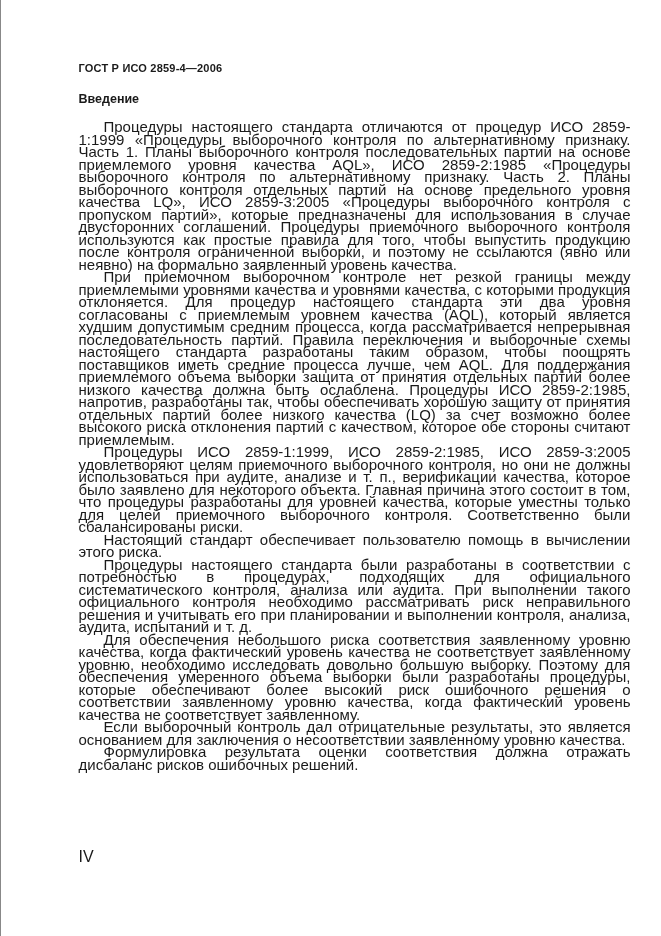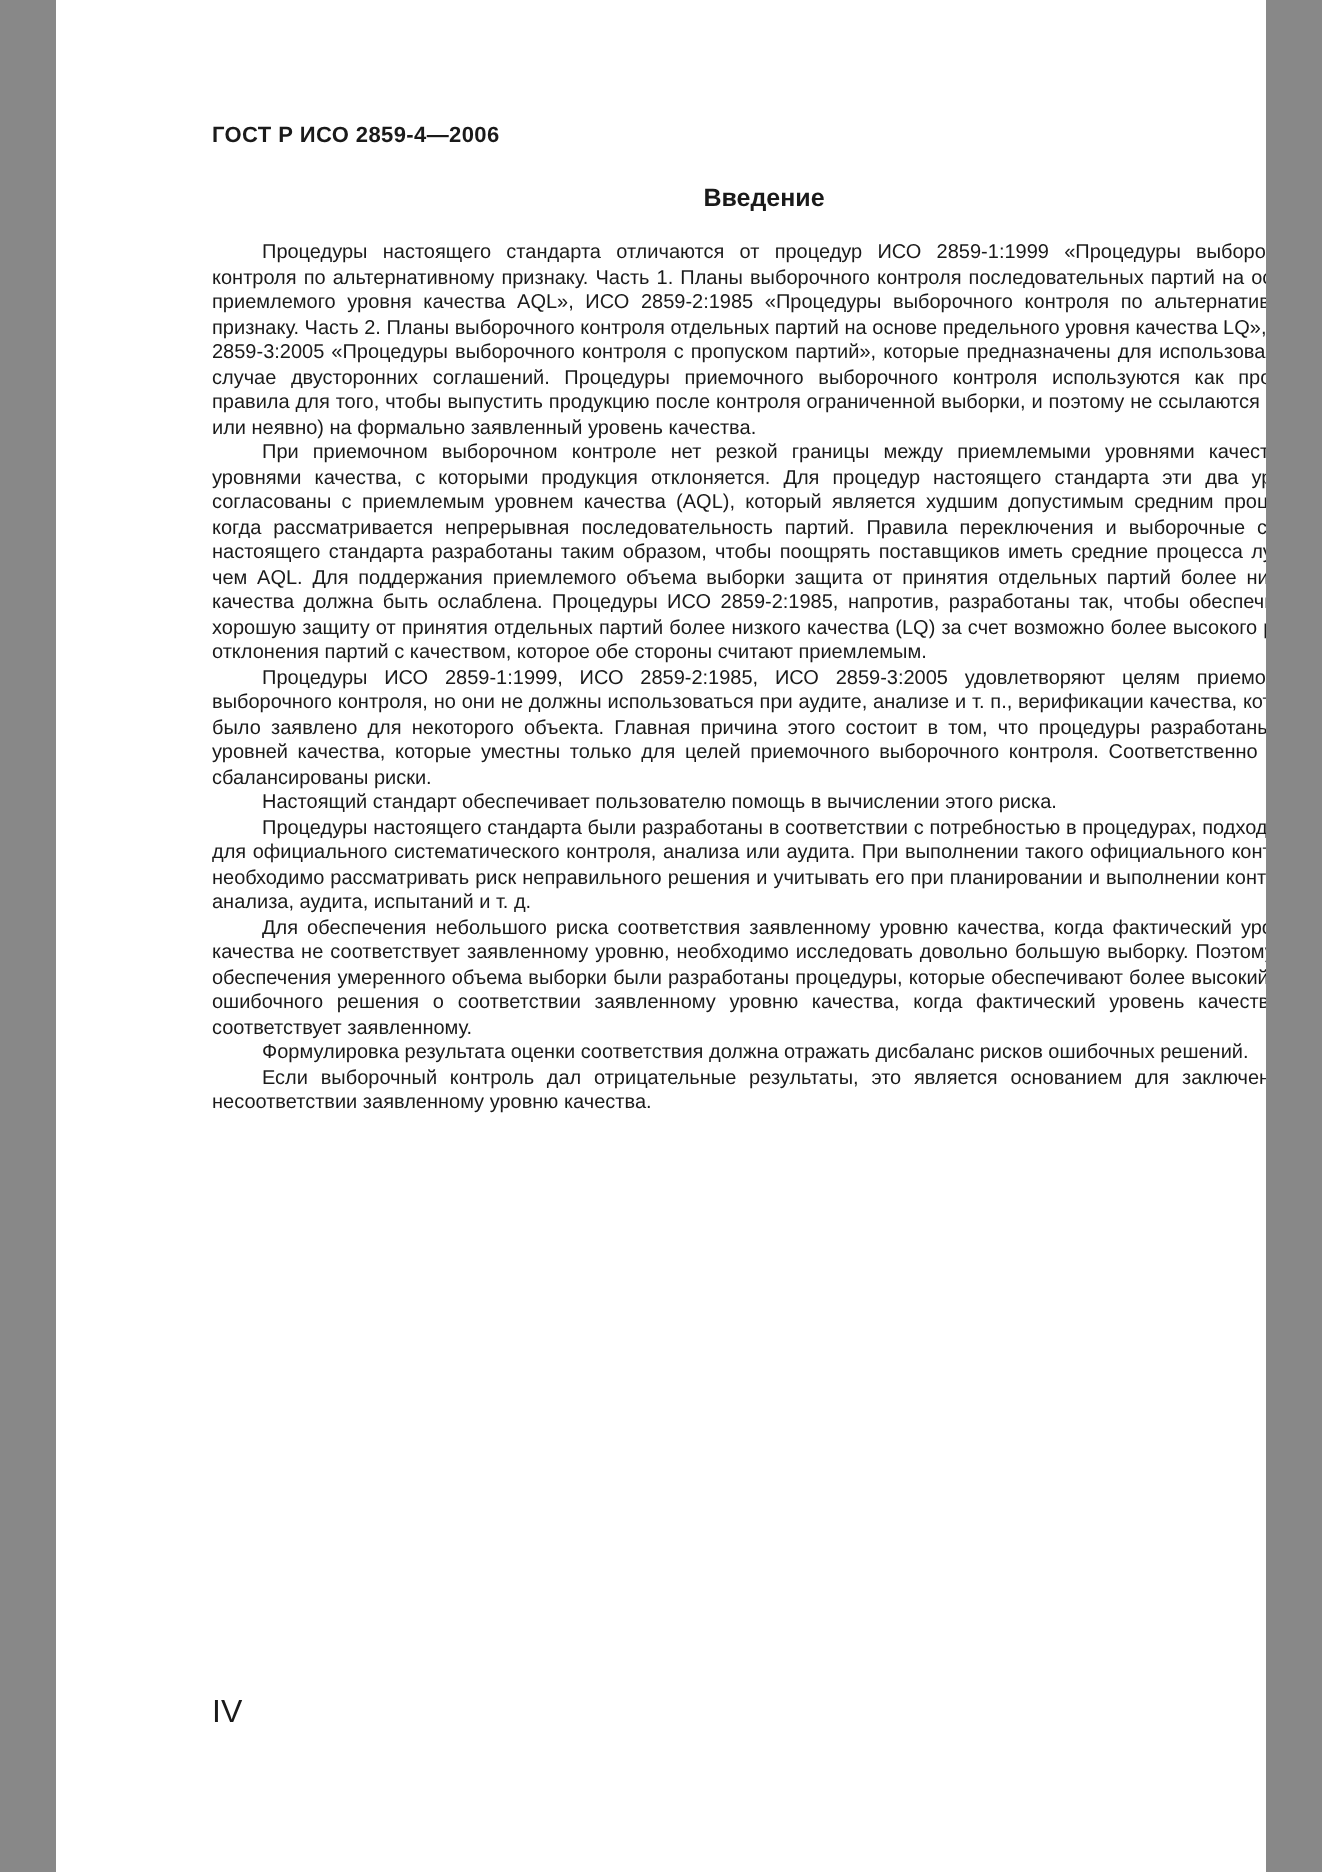--- a/index.html
+++ b/index.html
@@ -2,21 +2,21 @@
 <html><head>
 <meta charset="utf-8">
 <style>
   html, body {
     margin: 0;
     padding: 0;
     background: #888;
   }
   .page {
     position: relative;
-    width: 605px;
+    width: 660px;
     height: 936px;
     margin: 0 auto;
     background: #ffffff;
     color: #1a1a1a;
     font-family: "Liberation Sans", sans-serif;
     overflow: hidden;
     box-sizing: border-box;
   }
   .content {
     position: absolute;
@@ -25,27 +25,27 @@
     width: 552px;
   }
   .doc-header {
     font-size: 11px;
     font-weight: bold;
     letter-spacing: 0.2px;
     white-space: nowrap;
   }
   .doc-title {
     margin-top: 18px;
-    text-align: center;
+    text-align: left;
     font-size: 12.5px;
     font-weight: bold;
   }
   .body-text {
     margin-top: 15px;
-    font-size: 10px;
+    font-size: 15px;
     line-height: 12.5px;
     text-align: justify;
   }
   .body-text p {
     margin: 0;
     padding: 0;
     text-indent: 25px;
   }
   .page-number {
     position: absolute;
@@ -63,19 +63,19 @@
 
     <div class="doc-title">Введение</div>
 
     <div class="body-text">
       <p>Процедуры настоящего стандарта отличаются от процедур ИСО 2859-1:1999 «Процедуры выборочного контроля по альтернативному признаку. Часть 1. Планы выборочного контроля последовательных партий на основе приемлемого уровня качества AQL», ИСО 2859-2:1985 «Процедуры выборочного контроля по альтернативному признаку. Часть 2. Планы выборочного контроля отдельных партий на основе предельного уровня качества LQ», ИСО 2859-3:2005 «Процедуры выборочного контроля с пропуском партий», которые предназначены для использования в случае двусторонних соглашений. Процедуры приемочного выборочного контроля используются как простые правила для того, чтобы выпустить продукцию после контроля ограниченной выборки, и поэтому не ссылаются (явно или неявно) на формально заявленный уровень качества.</p>
       <p>При приемочном выборочном контроле нет резкой границы между приемлемыми уровнями качества и уровнями качества, с которыми продукция отклоняется. Для процедур настоящего стандарта эти два уровня согласованы с приемлемым уровнем качества (AQL), который является худшим допустимым средним процесса, когда рассматривается непрерывная последовательность партий. Правила переключения и выборочные схемы настоящего стандарта разработаны таким образом, чтобы поощрять поставщиков иметь средние процесса лучше, чем AQL. Для поддержания приемлемого объема выборки защита от принятия отдельных партий более низкого качества должна быть ослаблена. Процедуры ИСО 2859-2:1985,  напротив, разработаны так, чтобы обеспечивать хорошую защиту от принятия отдельных партий более низкого качества (LQ) за счет возможно более высокого риска отклонения партий с качеством, которое обе стороны считают приемлемым.</p>
       <p>Процедуры ИСО 2859-1:1999, ИСО 2859-2:1985, ИСО 2859-3:2005 удовлетворяют целям приемочного выборочного контроля, но они не должны использоваться при аудите, анализе и т. п., верификации качества, которое было заявлено для некоторого объекта. Главная причина этого состоит в том, что процедуры разработаны для уровней качества, которые уместны только для целей приемочного выборочного контроля. Соответственно были сбалансированы риски.</p>
       <p>Настоящий стандарт обеспечивает пользователю помощь в вычислении этого риска.</p>
       <p>Процедуры настоящего стандарта были разработаны в соответствии с потребностью в процедурах, подходящих для официального систематического контроля, анализа или аудита. При выполнении такого официального контроля необходимо рассматривать риск неправильного решения и учитывать его при планировании и выполнении контроля, анализа, аудита, испытаний и т. д.</p>
       <p>Для обеспечения небольшого риска соответствия заявленному уровню качества, когда фактический уровень качества не соответствует заявленному уровню, необходимо исследовать довольно большую выборку. Поэтому для обеспечения умеренного объема выборки были разработаны процедуры, которые обеспечивают более высокий риск ошибочного решения о соответствии заявленному уровню качества, когда фактический уровень качества не соответствует заявленному.</p>
+      <p>Если выборочный контроль дал отрицательные результаты, это является основанием для заключения о несоответствии заявленному уровню качества.</p>
       <p>Формулировка результата оценки соответствия должна отражать дисбаланс рисков ошибочных решений.</p>
-      <p>Если выборочный контроль дал отрицательные результаты, это является основанием для заключения о несоответствии заявленному уровню качества.</p>
     </div>
   </div>
 
   <div class="page-number">IV</div>
 </div>
 
 </body></html>

